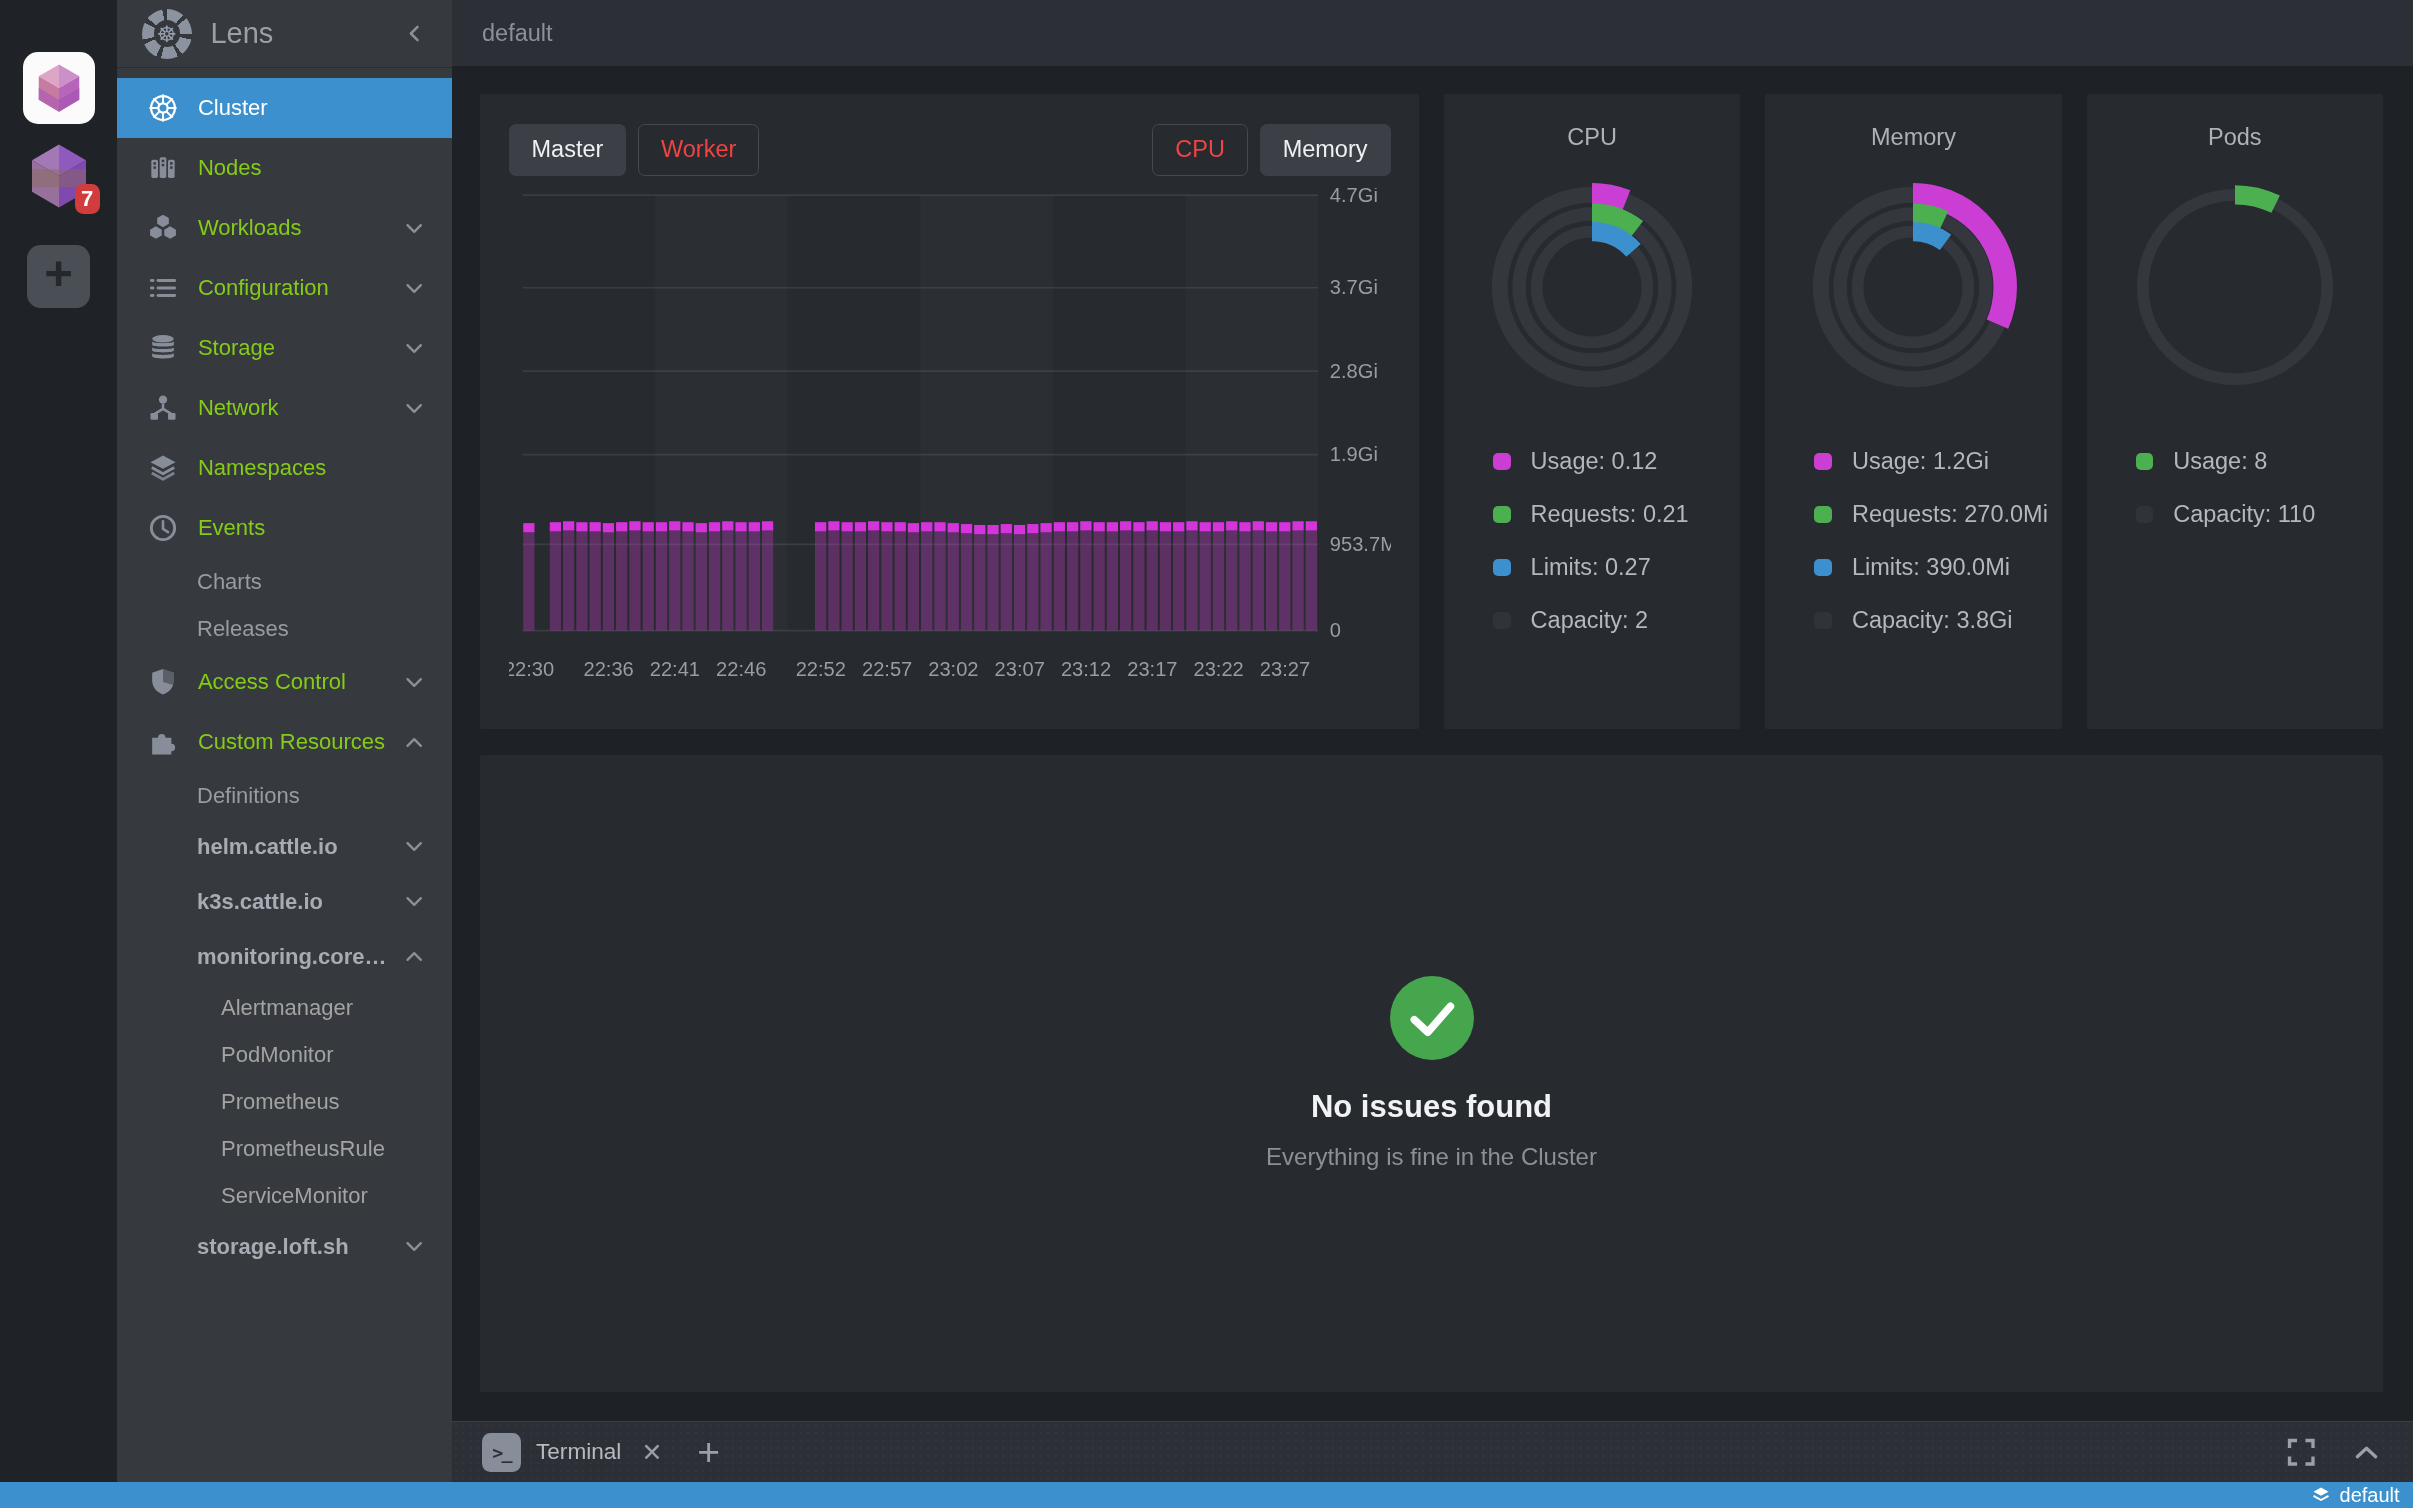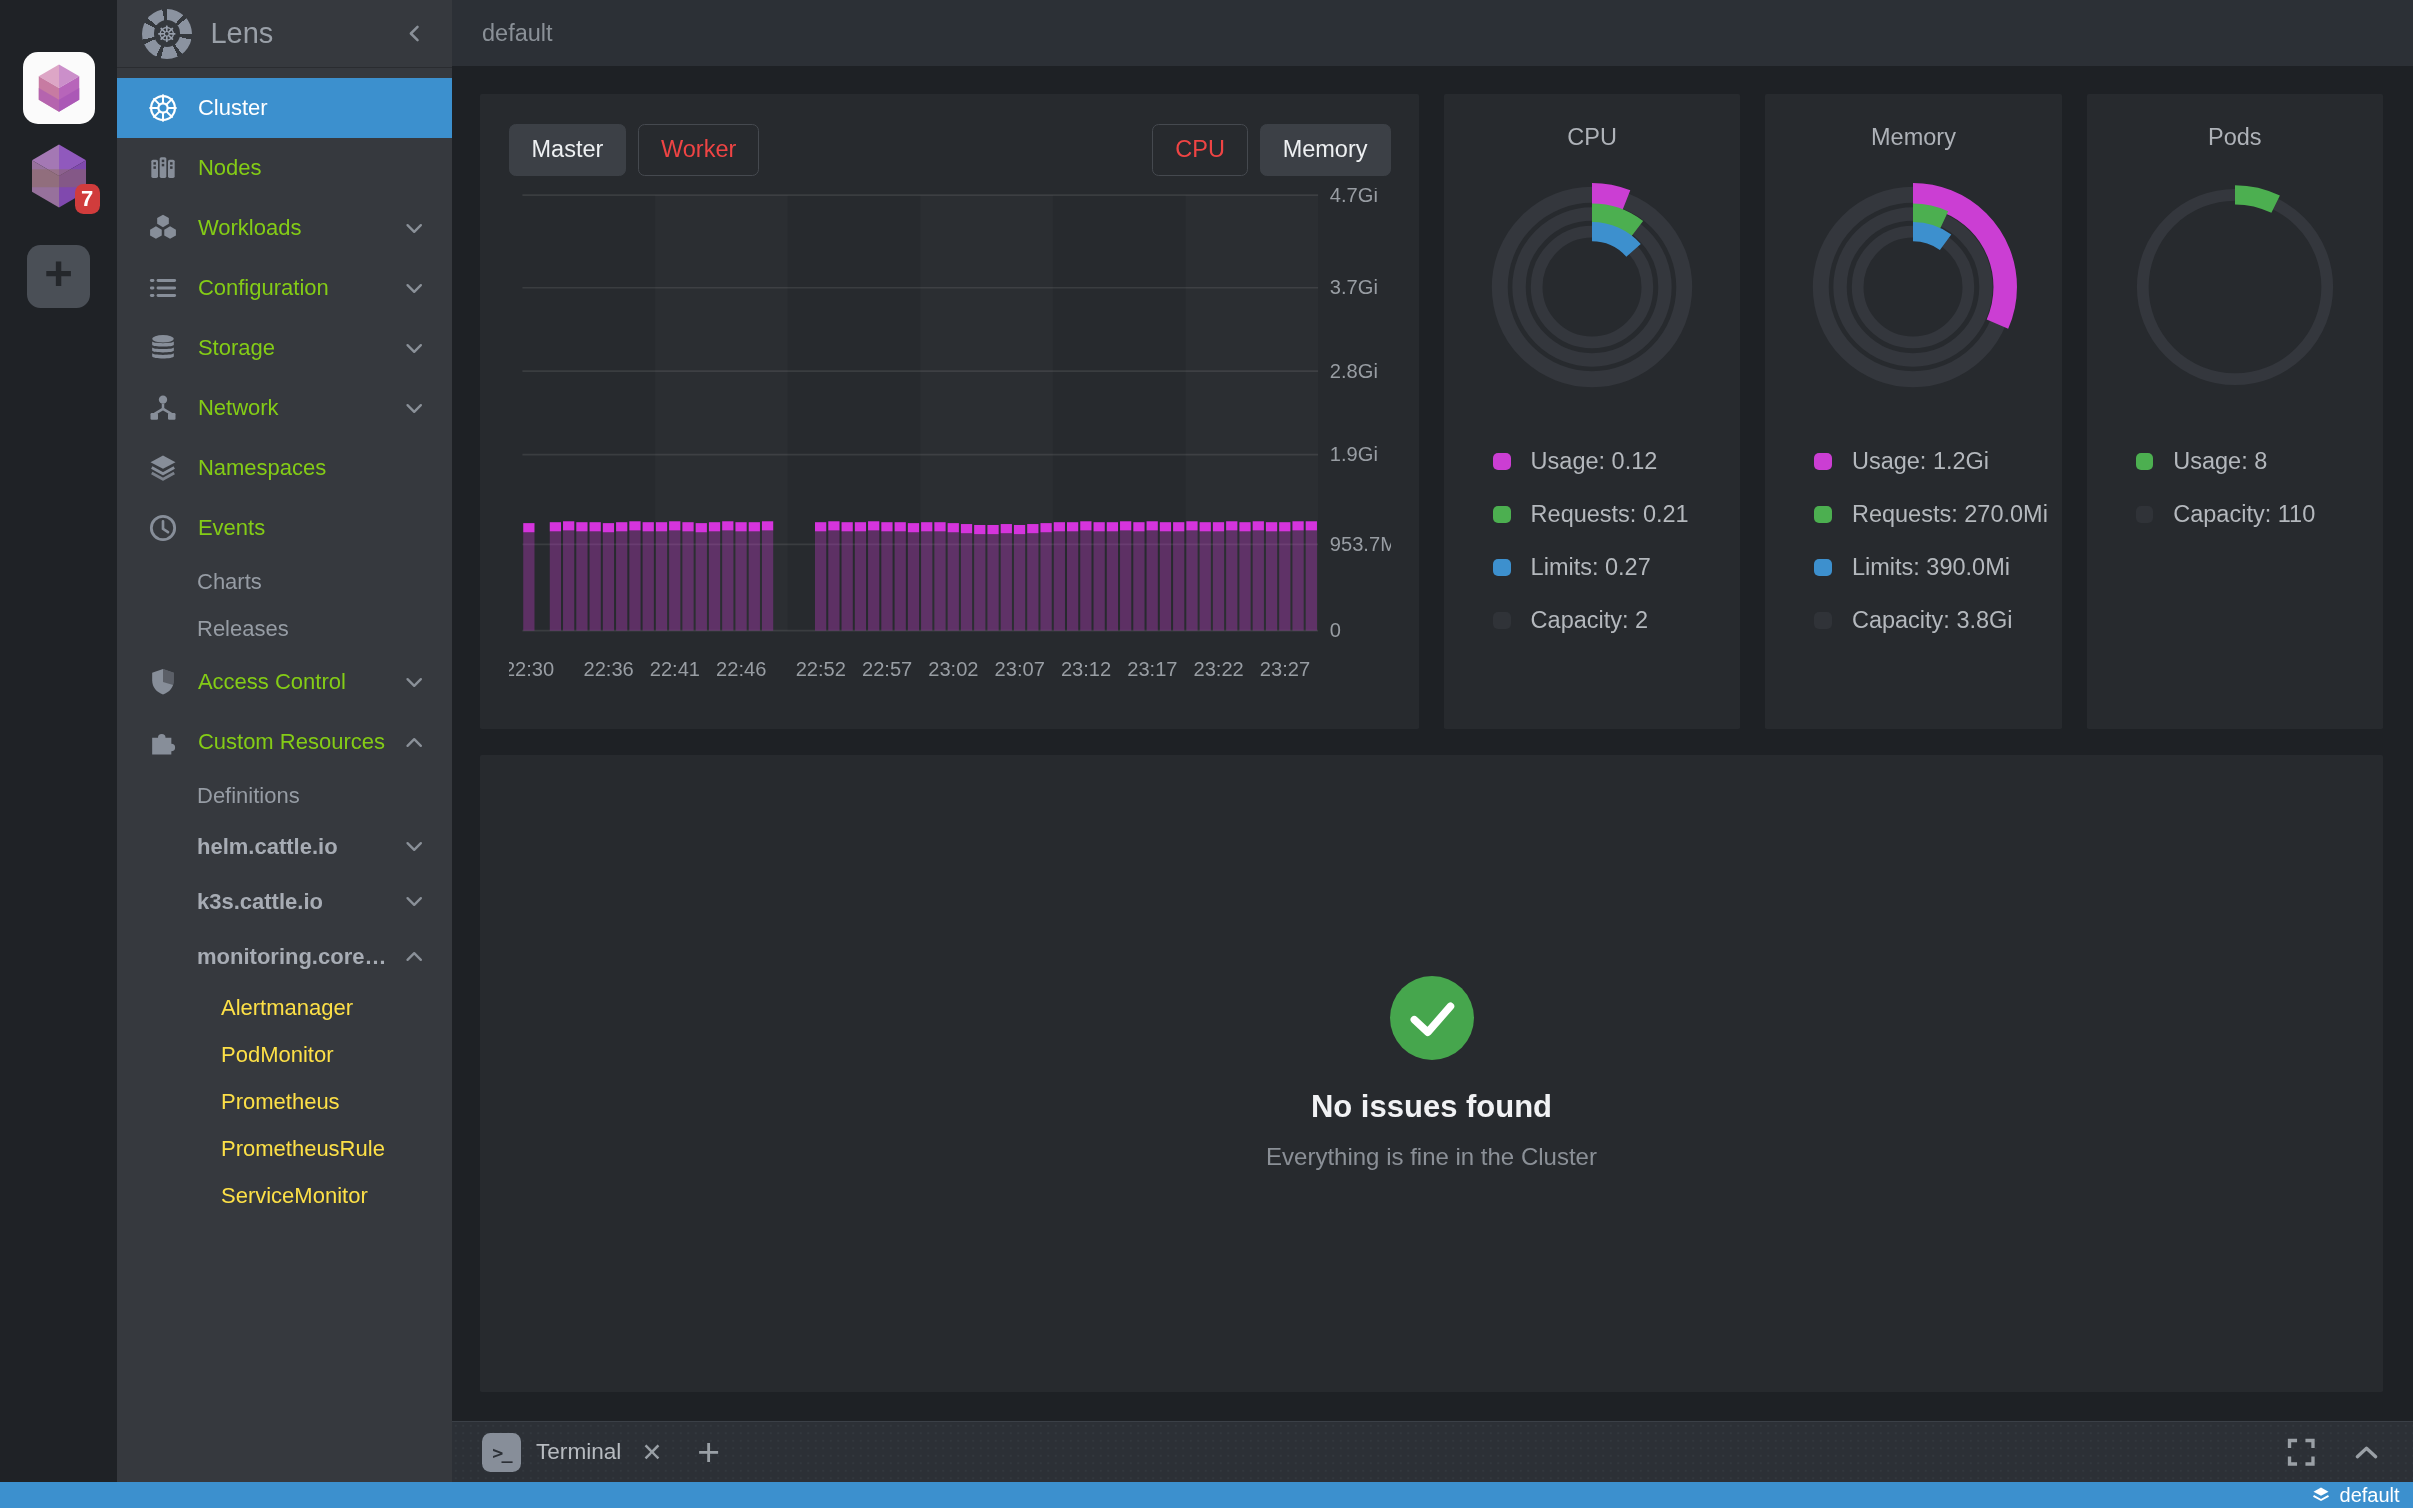--- a/index.html
+++ b/index.html
@@ -34,21 +34,21 @@
     color:#98a0ad; font-size:22.6px; font-family:"DejaVu Sans",sans-serif; }
   .lens-title { flex:1; margin-left:18.4px; font-size:29px; color:#9aa0a8; }
   .menu { flex:1; overflow:hidden; padding-top:10px; }
   .mi { display:flex; align-items:center; color:#84cc16; font-size:22px; cursor:pointer; }
   .mi .ic { width:34px; margin-left:28.5px; margin-right:18.4px; display:flex; justify-content:center; flex:none; }
   .mi .lbl { flex:1; white-space:nowrap; overflow:hidden; text-overflow:ellipsis; }
   .mi .chev { margin-right:28.5px; margin-left:10px; flex:none; display:flex; }
   .mi.l0 { height:60px; }
   .mi.leaf { height:47px; padding-left:80px; color:#969ca4; }
   .mi.group { height:55px; padding-left:80px; font-weight:bold; color:#a7acb4; }
-  .mi.deep { height:47px; padding-left:104px; color:#fde047; }
+  .mi.deep { height:47px; padding-left:104px; color:#a3a3a3; }
   .mi.sel { background:#3c90ce; color:#fff; }
   .mi.sel .lbl { color:#fff; }
 
   
   .main { display:flex; flex-direction:column; background:#1e2125; min-width:0; }
   .topbar { height:66px; flex:none; background:#2c3036; display:flex; align-items:center;
     padding-left:30px; font-size:23.5px; color:#8a9097; }
   .content { flex:1; padding:28px 30px 29px 28px; display:flex; flex-direction:column; min-height:0; }
   .row1 { height:635px; flex:none; display:flex; gap:25px; }
   .panel { background:#272a2e; border-radius:1.7px; }
@@ -324,20 +324,28 @@
           <span class="lbl">PodMonitor</span>
         </div>
         <div class="mi deep">
           <span class="lbl">Prometheus</span>
         </div>
         <div class="mi deep">
           <span class="lbl">PrometheusRule</span>
         </div>
         <div class="mi deep">
           <span class="lbl">ServiceMonitor</span>
+        </div>
+        <div class="mi group">
+          <span class="lbl">storage.loft.sh</span>
+          <span class="chev">
+            <svg width="18.4" height="15" viewBox="0 0 22 18">
+              <polyline points="3,5 11,13 19,5" fill="none" stroke="#8a9098" stroke-width="2.8" stroke-linecap="round" stroke-linejoin="round"></polyline>
+            </svg>
+          </span>
         </div>
       </div>
   </nav>
 
   <div class="main">
     <header class="topbar">
       <span>default</span>
     </header>
 
     <div class="content">

